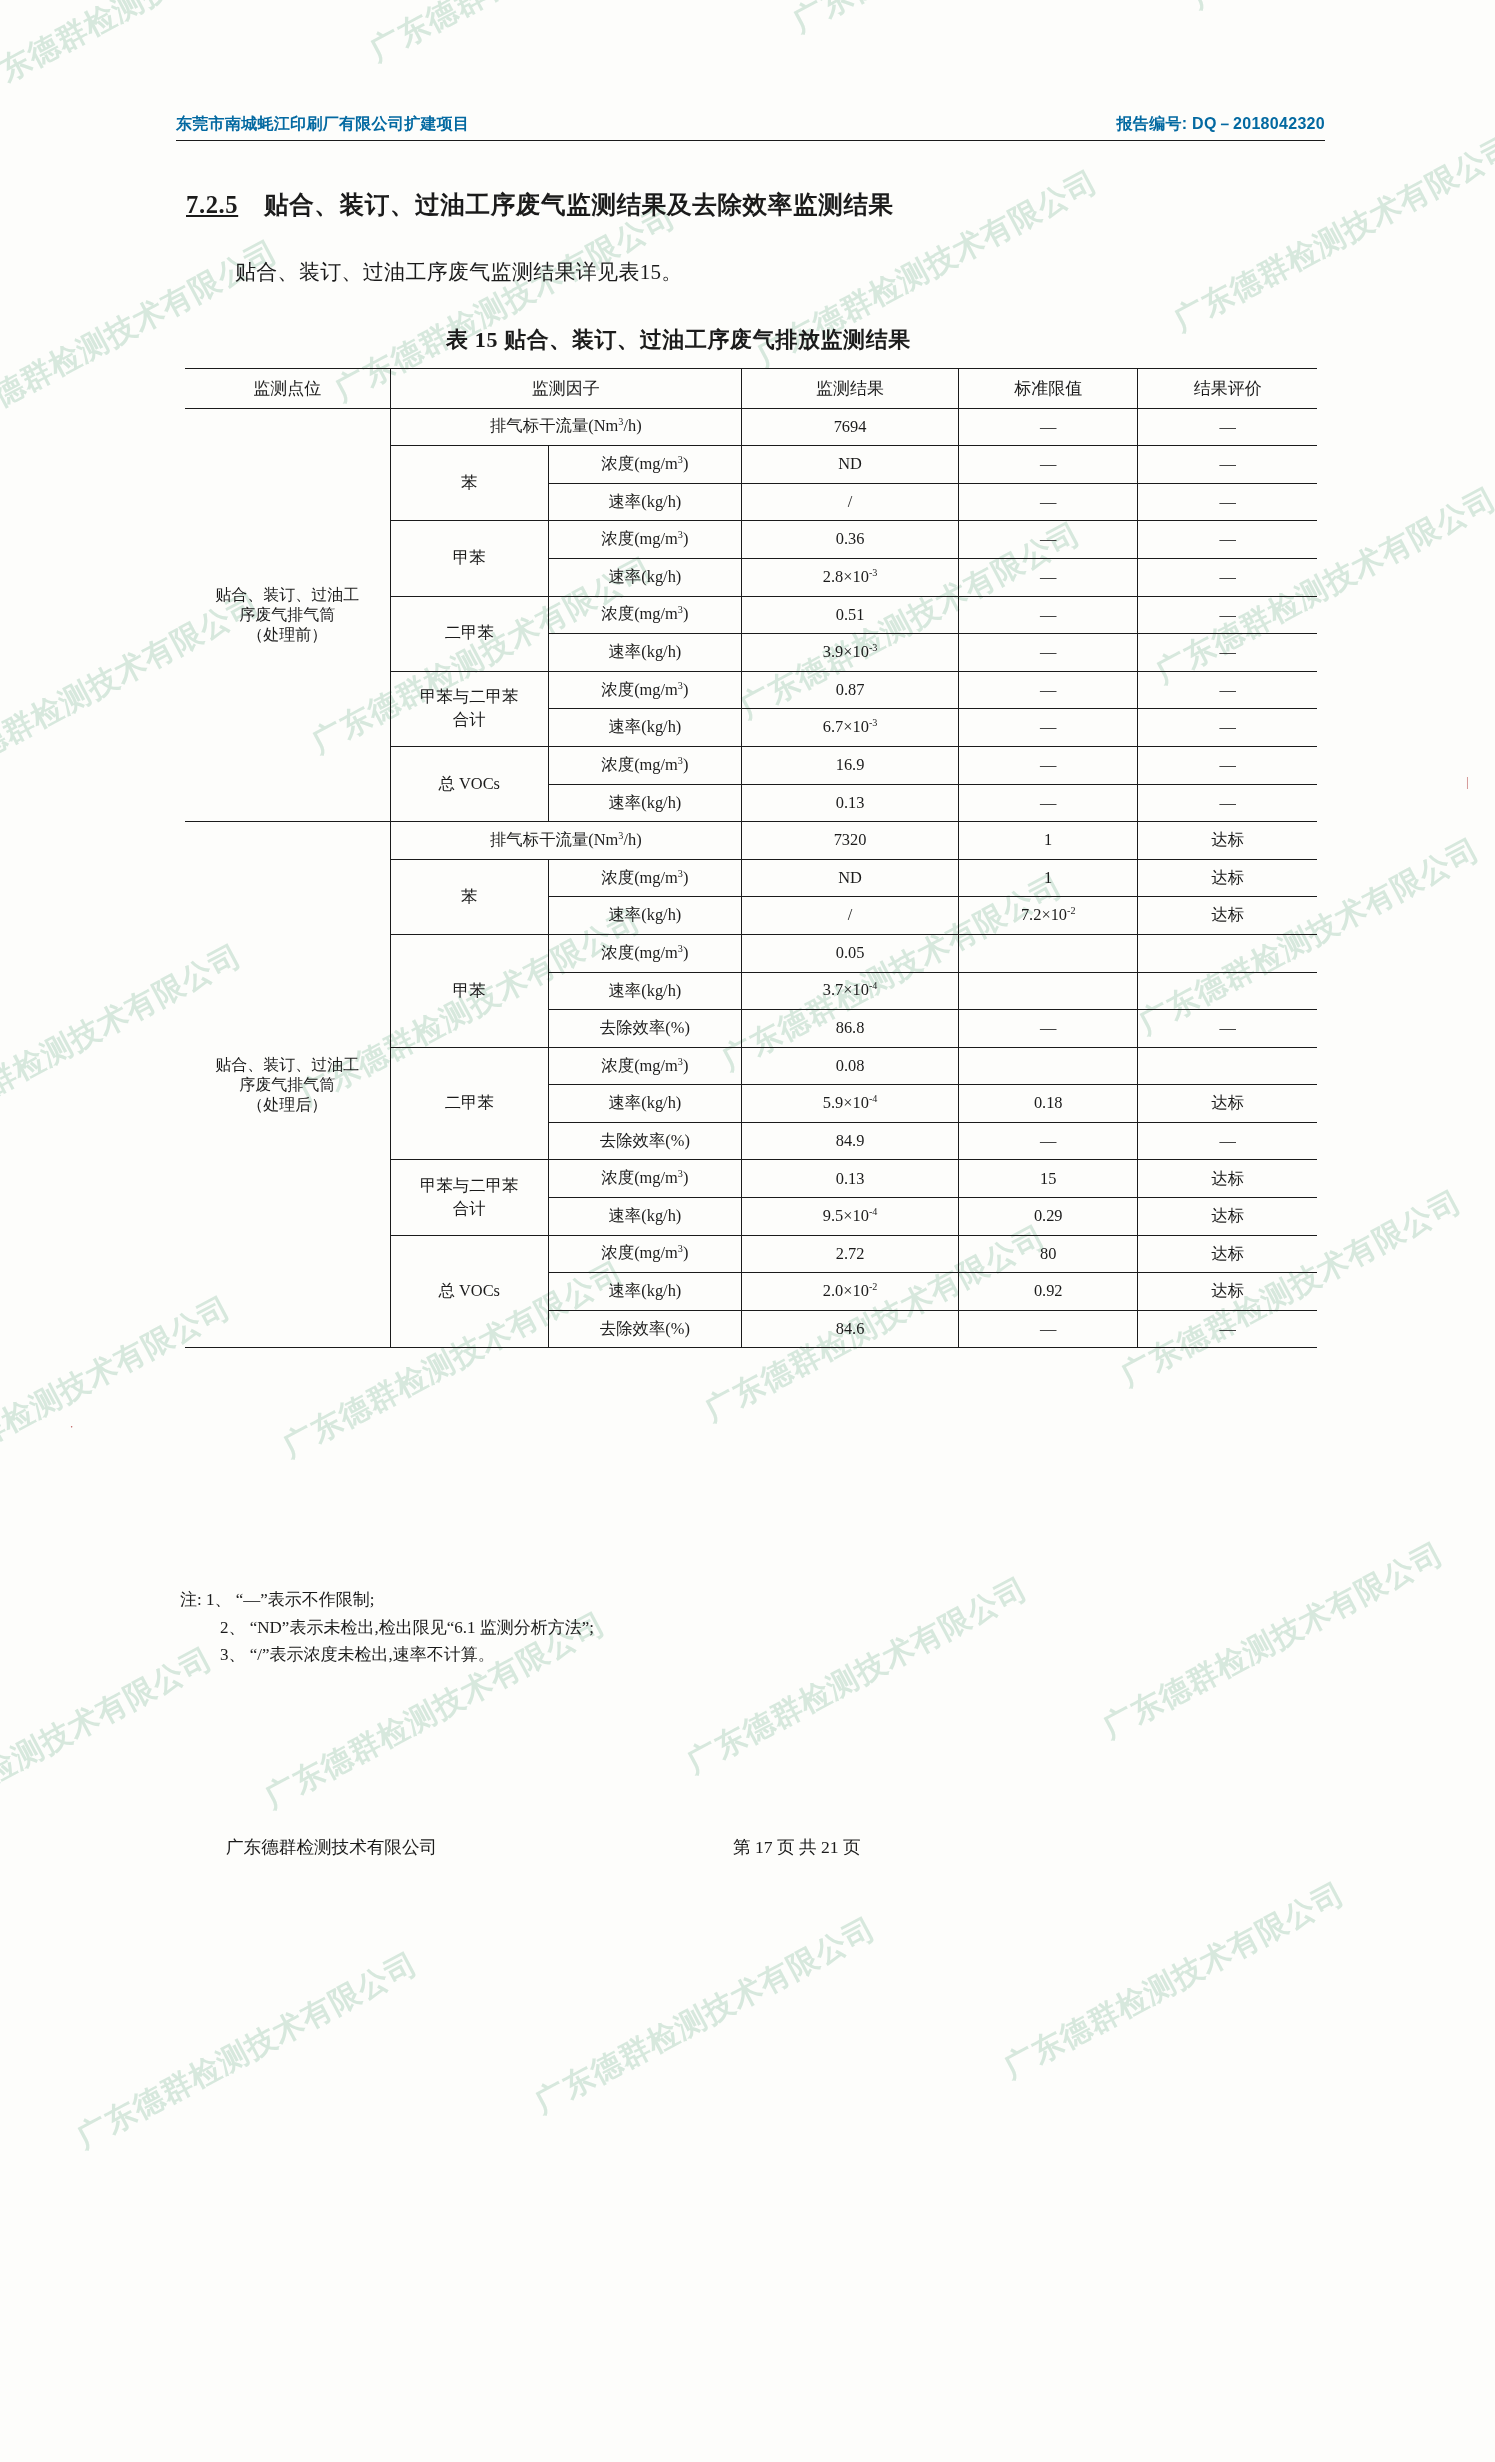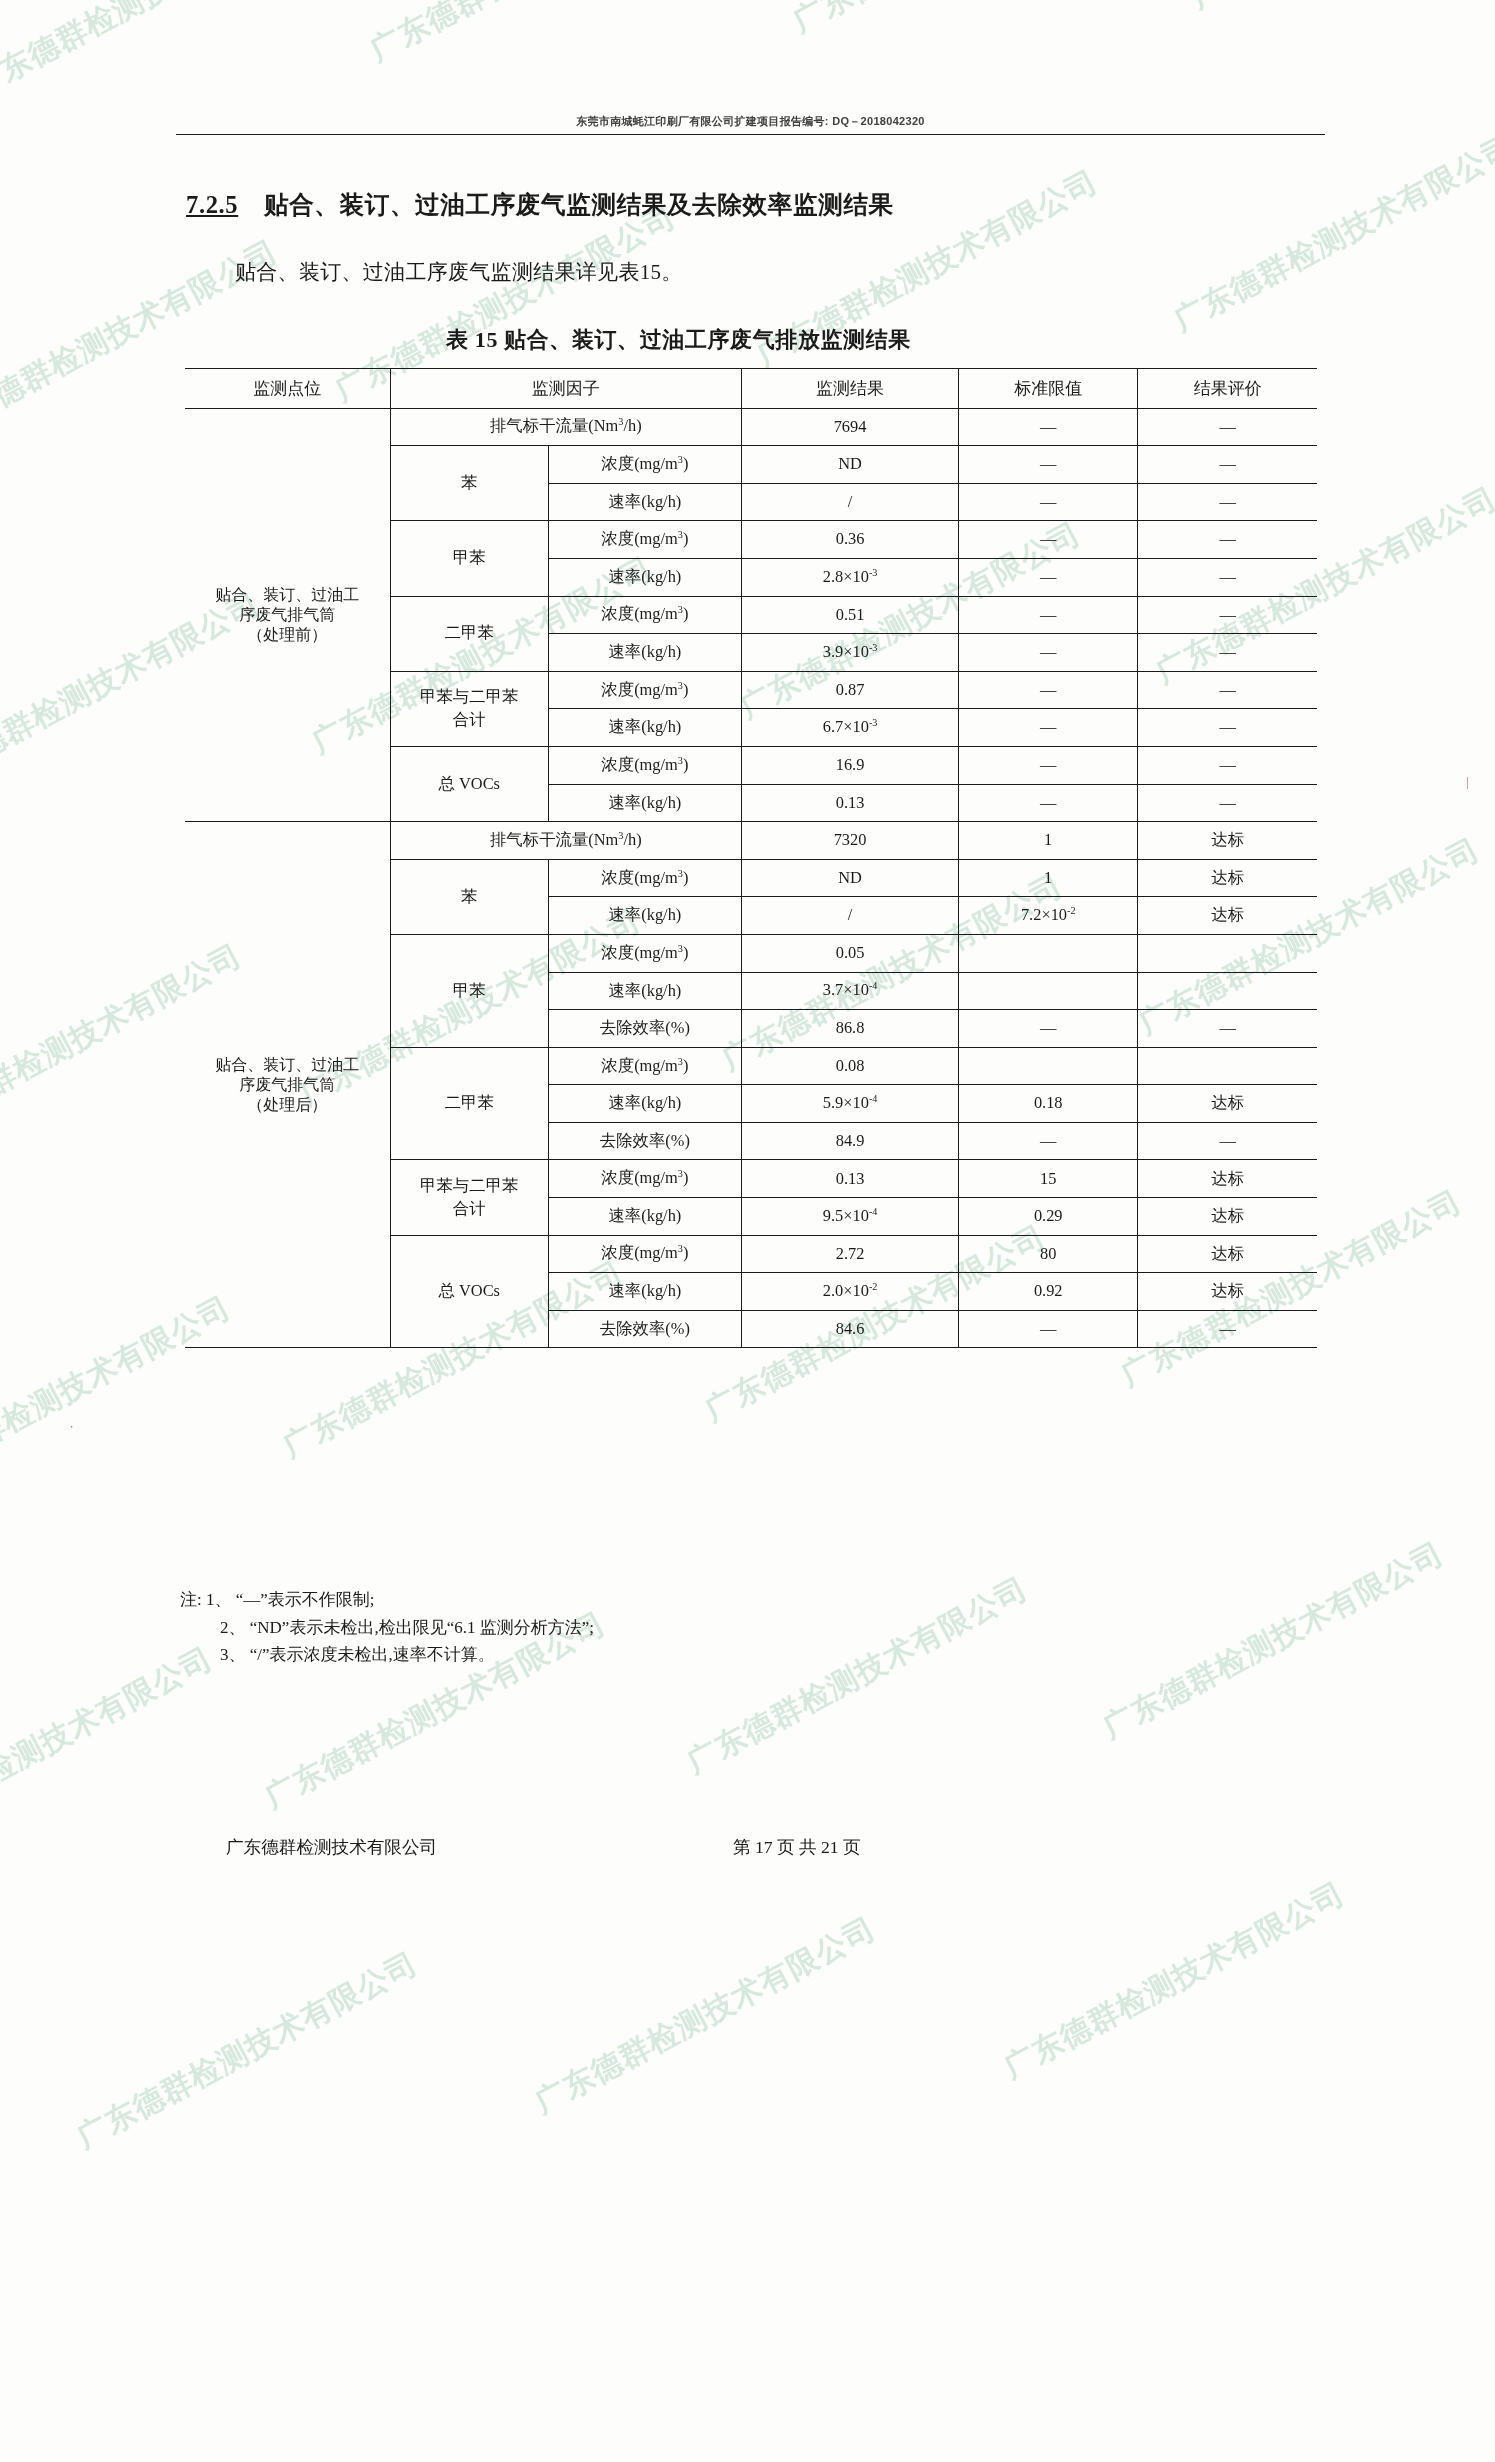--- a/index.html
+++ b/index.html
@@ -48,26 +48,26 @@
   
   .header {
     position: absolute;
     left: 176px;
     top: 114px;
     width: 1149px;
     z-index: 3;
   }
   .header-row {
     display: flex;
-    justify-content: center;
+    justify-content: space-between;
     align-items: flex-end;
     font-family: "Liberation Sans", sans-serif;
-    font-size: 11px;
+    font-size: 16px;
     font-weight: bold;
-    color: #404040;
+    color: #0369a1;
   }
   .header-left { letter-spacing: 0.3px; }
   .header-right { letter-spacing: 0.3px; }
   .header-rule {
     margin-top: 5.3px;
     border-bottom: 1.5px solid #1b1b1b;
     width: 100%;
   }
 
   

